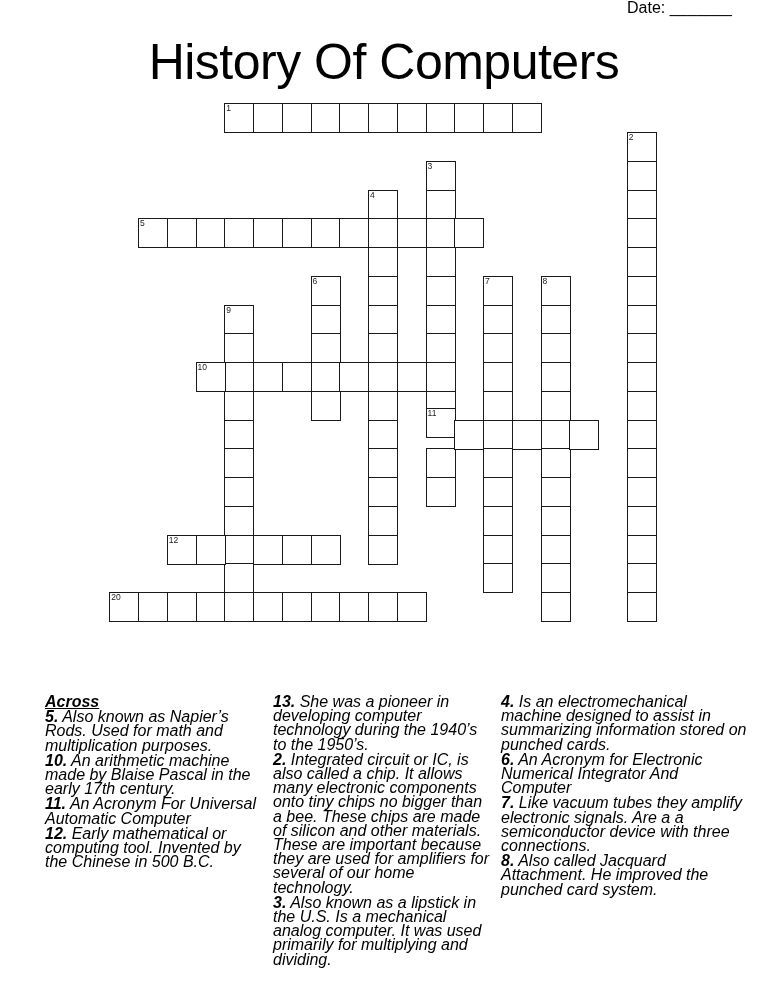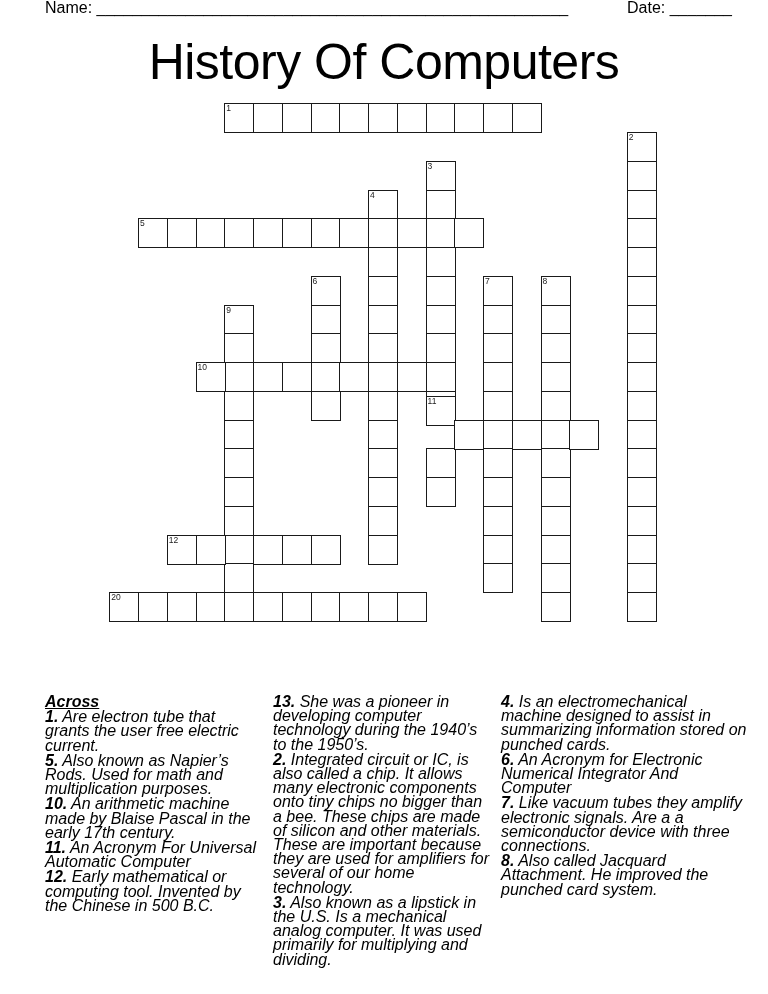--- a/index.html
+++ b/index.html
@@ -19,21 +19,20 @@
   .clues.col2 { left: 273px; width: 220px; }
   .clues.col3 { left: 501px; width: 250px; }
   .section-head { font-weight: bold; text-decoration: underline; margin: 0 0 1px 0; }
   .clue { margin: 0 0 1px 0; }
   .clue b { font-weight: bold; }
 </style>
 </head>
 <body>
 
 <div class="header-row">
-  <span class="name-label">Name: _____________________________________________________</span>
   <span class="date-label">Date: _______</span>
 </div>
 
 <div class="title">History Of Computers</div>
 
 <div class="grid" id="grid">
     <div class="cell" style="left: 224.3px; top: 103.3px;">
       <span class="num">1</span>
     </div>
     <div class="cell" style="left: 253.05px; top: 103.3px;"></div>
@@ -69,21 +68,21 @@
       <span class="num">3</span>
     </div>
     <div class="cell" style="left: 425.55px; top: 189.55px;"></div>
     <div class="cell" style="left: 425.55px; top: 218.3px;"></div>
     <div class="cell" style="left: 425.55px; top: 247.05px;"></div>
     <div class="cell" style="left: 425.55px; top: 275.8px;"></div>
     <div class="cell" style="left: 425.55px; top: 304.55px;"></div>
     <div class="cell" style="left: 425.55px; top: 333.3px;"></div>
     <div class="cell" style="left: 425.55px; top: 362.05px;"></div>
     <div class="cell" style="left: 425.55px; top: 390.8px;"></div>
-    <div class="cell" style="left: 425.55px; top: 396px;">
+    <div class="cell" style="left: 425.55px; top: 408px;">
       <span class="num">11</span>
     </div>
     <div class="cell" style="left: 425.55px; top: 448.3px;"></div>
     <div class="cell" style="left: 425.55px; top: 477.05px;"></div>
     <div class="cell" style="left: 368.05px; top: 189.55px;">
       <span class="num">4</span>
     </div>
     <div class="cell" style="left: 368.05px; top: 218.3px;"></div>
     <div class="cell" style="left: 368.05px; top: 247.05px;"></div>
     <div class="cell" style="left: 368.05px; top: 275.8px;"></div>
@@ -181,21 +180,20 @@
     <div class="cell" style="left: 253.05px; top: 592.05px;"></div>
     <div class="cell" style="left: 281.8px; top: 592.05px;"></div>
     <div class="cell" style="left: 310.55px; top: 592.05px;"></div>
     <div class="cell" style="left: 339.3px; top: 592.05px;"></div>
     <div class="cell" style="left: 368.05px; top: 592.05px;"></div>
     <div class="cell" style="left: 396.8px; top: 592.05px;"></div>
   </div>
 
 <div class="clues col1">
   <div class="section-head">Across</div>
-  <div class="clue"><b>1.</b><span> Are electron tube that grants the user free electric current.</span></div>
   <div class="clue"><b>5.</b><span> Also known as Napier’s Rods. Used for math and multiplication purposes.</span></div>
   <div class="clue"><b>10.</b><span> An arithmetic machine made by Blaise Pascal in the early 17th century.</span></div>
   <div class="clue"><b>11.</b><span> An Acronym For Universal Automatic Computer</span></div>
   <div class="clue"><b>12.</b><span> Early mathematical or computing tool. Invented by the Chinese in 500 B.C.</span></div>
 </div>
 
 <div class="clues col2">
   <div class="clue"><b>13.</b><span> She was a pioneer in developing computer technology during the 1940’s to the 1950’s.</span></div>
   <div class="clue"><b>2.</b><span> Integrated circuit or IC, is also called a chip. It allows many electronic components onto tiny chips no bigger than a bee. These chips are made of silicon and other materials. These are important because they are used for amplifiers for several of our home technology.</span></div>
   <div class="clue"><b>3.</b><span> Also known as a lipstick in the U.S. Is a mechanical analog computer. It was used primarily for multiplying and dividing.</span></div>

